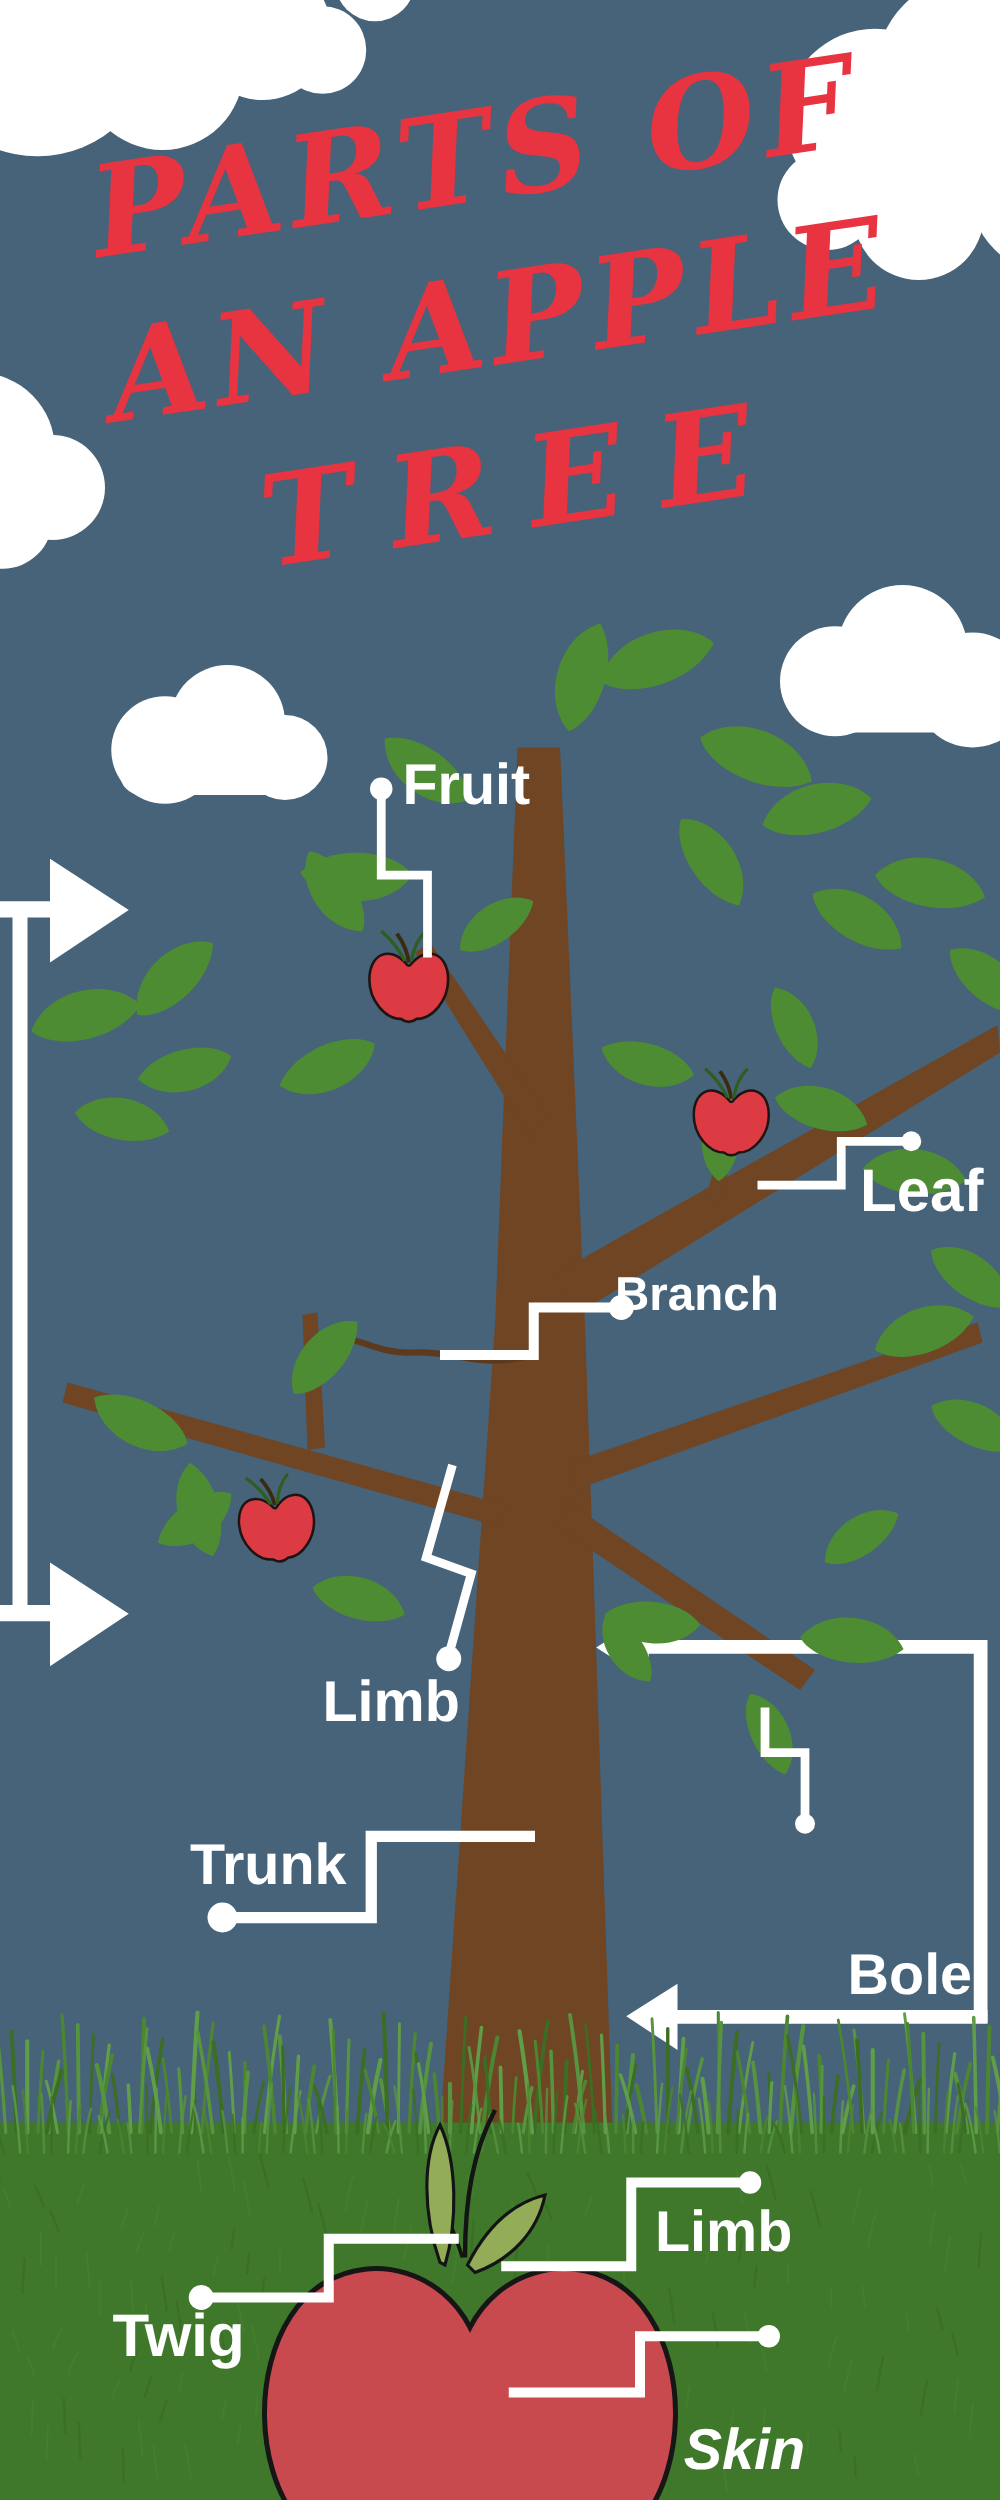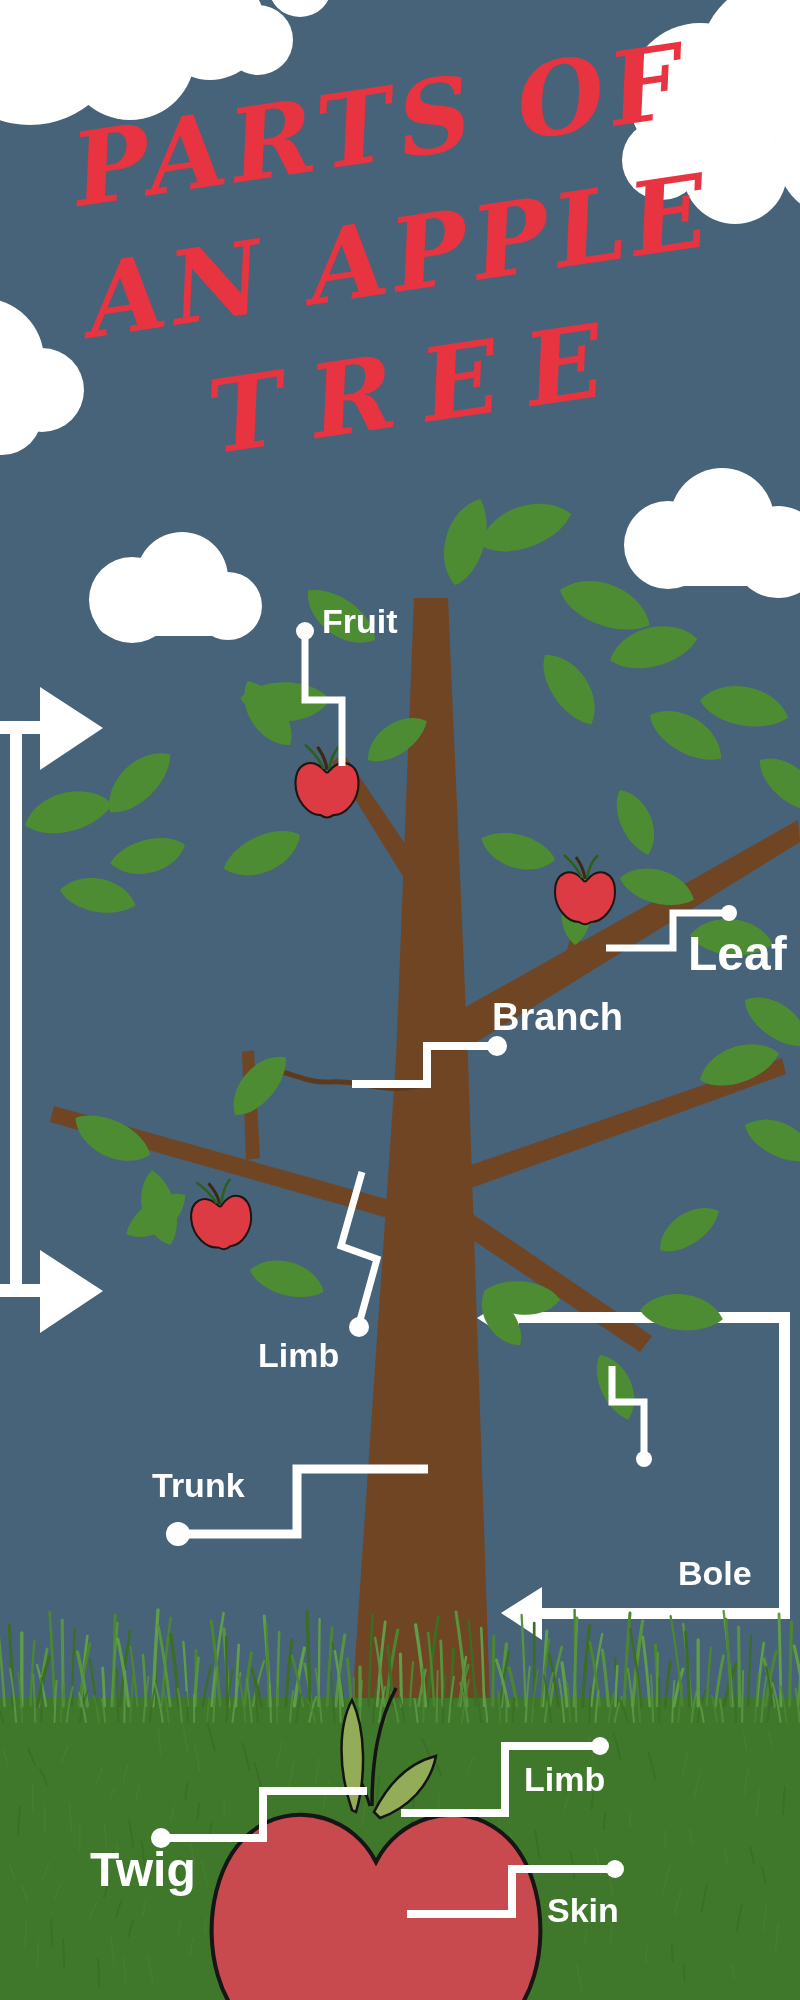--- a/index.html
+++ b/index.html
@@ -16,21 +16,21 @@
     color:var(--title-red,#e73440);
     font-family:"DejaVu Serif",serif;
     font-style:italic;font-weight:bold;
     font-size:101px;line-height:1.31;letter-spacing:6px;
   }
   .title .l3{letter-spacing:28px;}
   .lbl{
     position:absolute;color:var(--label-white,#ffffff);
     font-weight:bold;white-space:nowrap;line-height:1;
   }
-  .f46{font-size:34px;} .f48{font-size:48px;} .f38{font-size:38px;}
+  .f46{font-size:46px;} .f48{font-size:48px;} .f38{font-size:38px;margin-top:19px;}
 </style>
 </head>
 <body>
 
 <div class="canvas">
 
   <svg class="art" width="800" height="2000" viewBox="0 0 800 2000">
     <defs>
       <path id="lf" d="M0,0 C12,-22 50,-24 64,-4 C48,14 12,14 0,0 Z"></path>
       <g id="apl">
@@ -550,15 +550,15 @@
   </div>
 
   <div class="lbl f46" style="left:322px;top:604px;">Fruit</div>
   <div class="lbl f48" style="left:688px;top:930px;">Leaf</div>
   <div class="lbl f38" style="left:492px;top:998px;">Branch</div>
   <div class="lbl f46" style="left:258px;top:1338px;">Limb</div>
   <div class="lbl f46" style="left:152px;top:1468px;">Trunk</div>
   <div class="lbl f46" style="left:678px;top:1556px;">Bole</div>
   <div class="lbl f46" style="left:524px;top:1762px;">Limb</div>
   <div class="lbl f48" style="left:90px;top:1846px;">Twig</div>
-  <div class="lbl f46" style="left:547px;top:1893px;">Skin</div>
+  <div class="lbl f46" style="left:547px;top:1936px;font-style:italic;">Skin</div>
 
 </div>
 
 </body></html>

